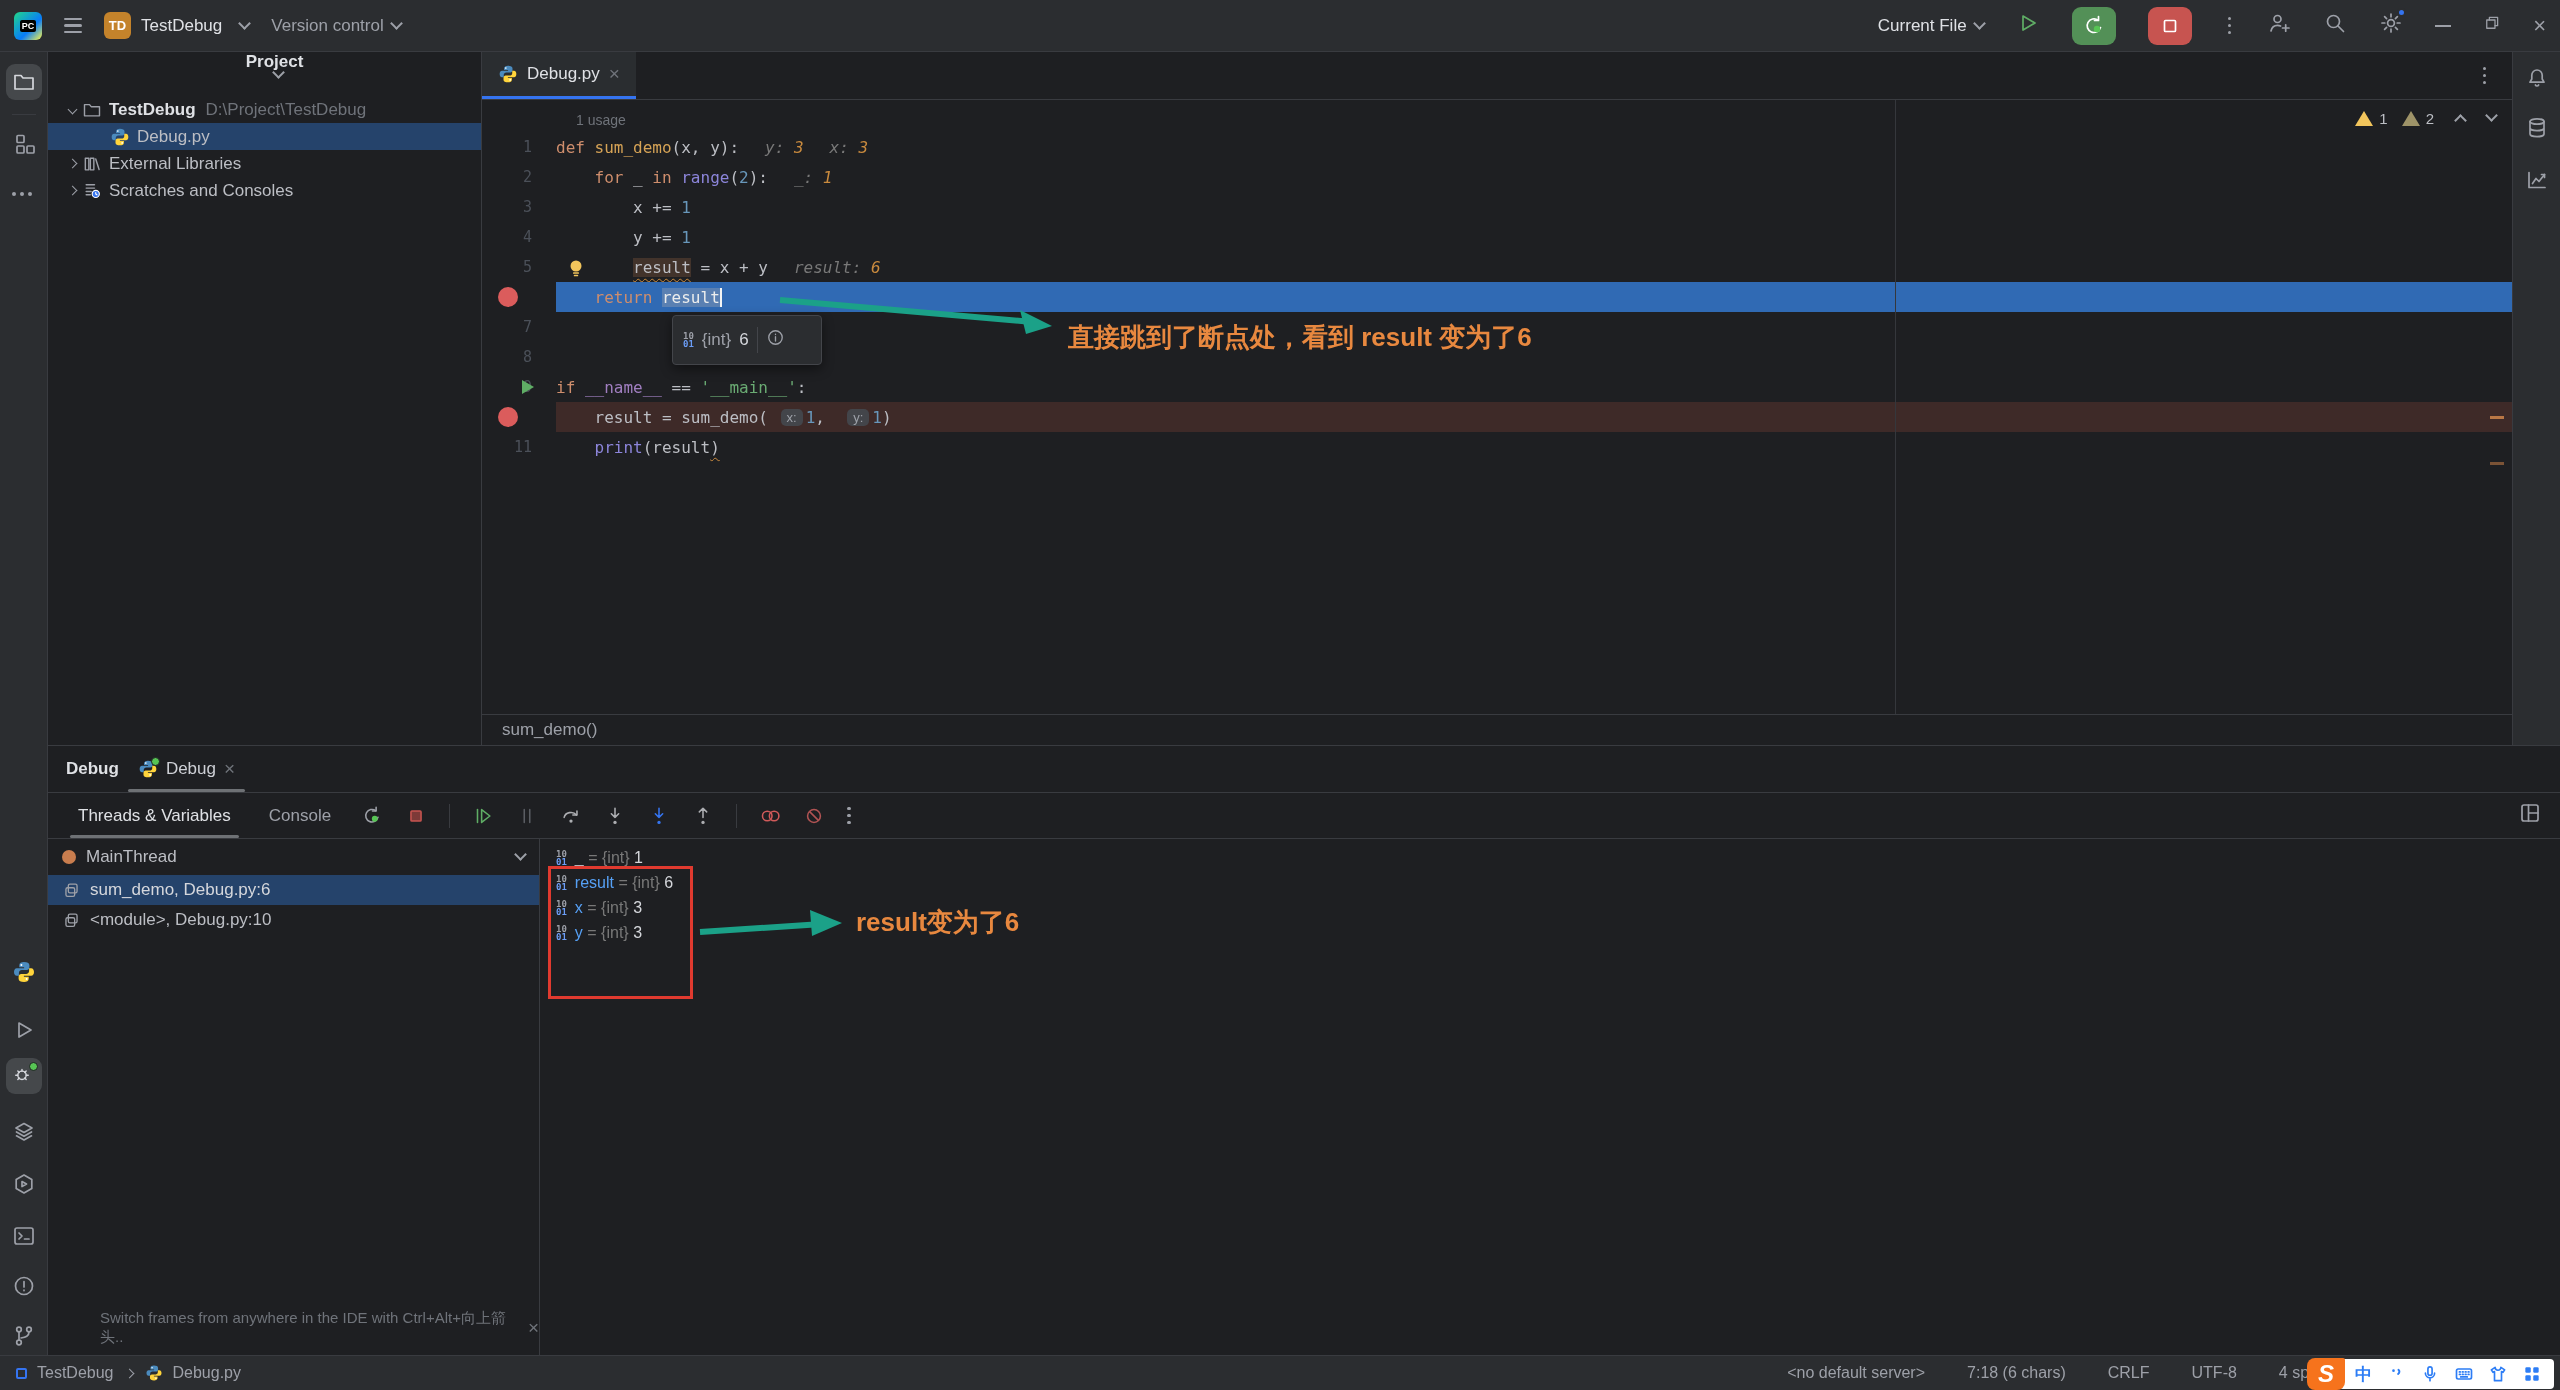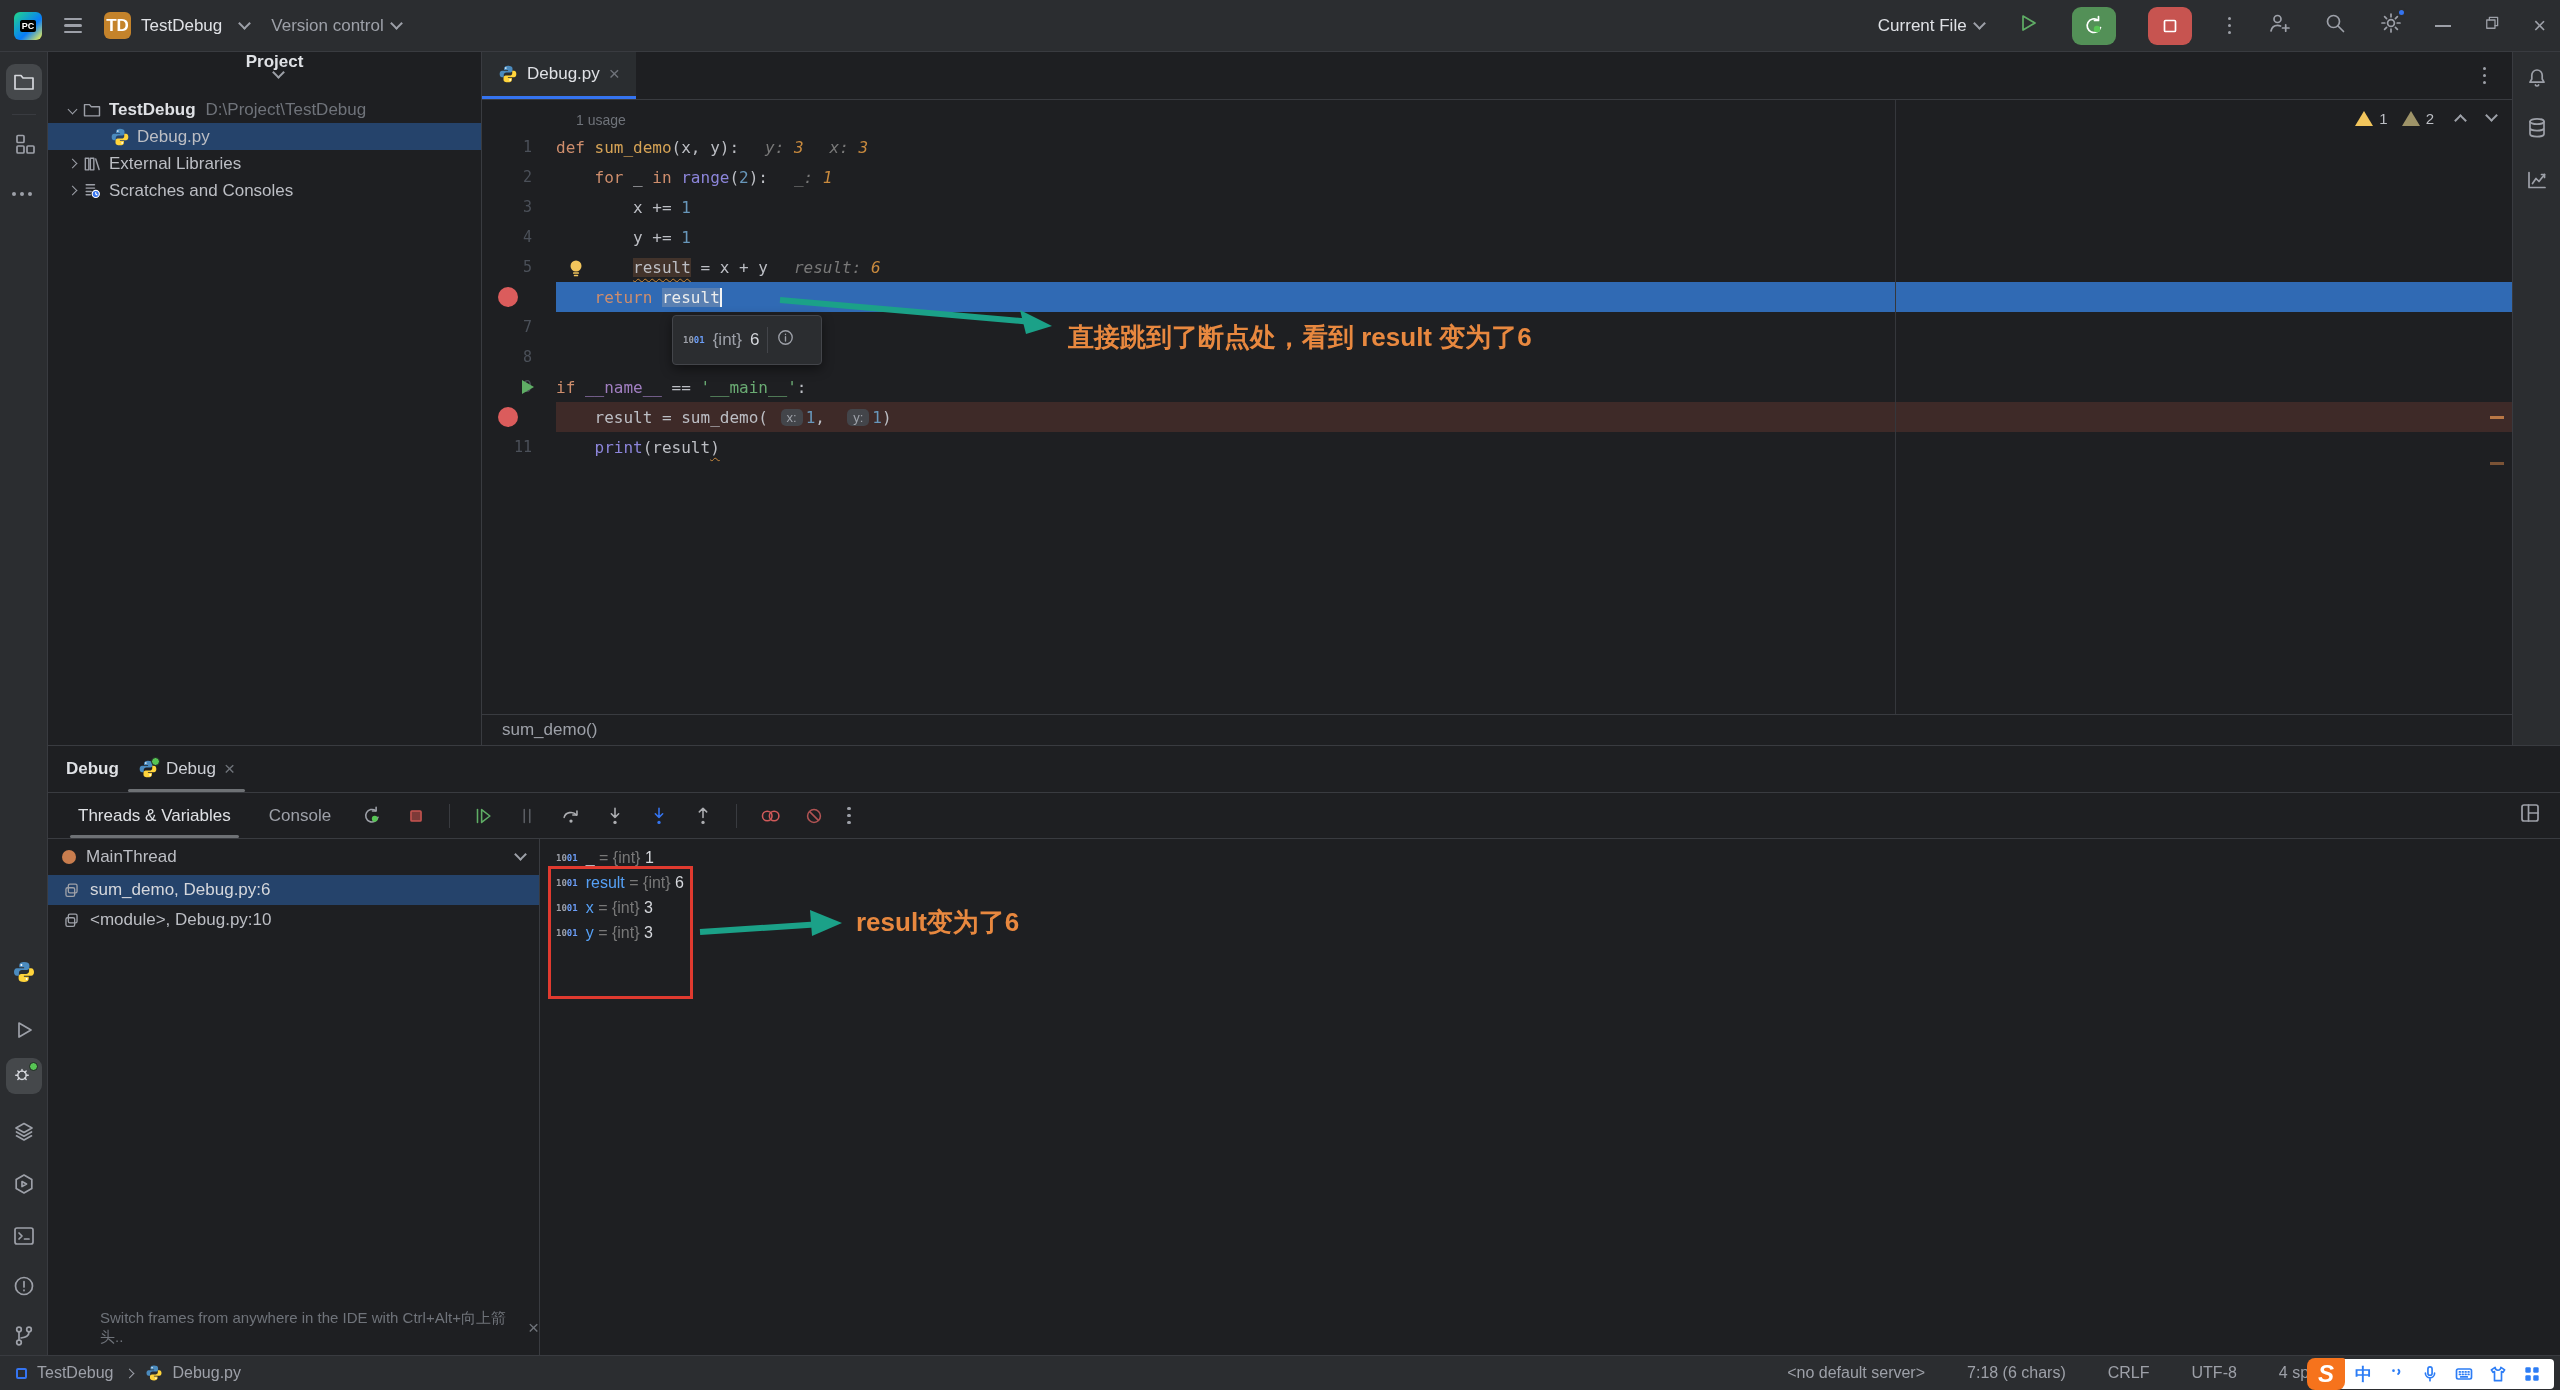--- a/index.html
+++ b/index.html
@@ -23,21 +23,21 @@
   .tb-txt{color:var(--bright);} .tb-dim{color:var(--dim);}
   .chev{width:9px;height:9px;border-right:2px solid var(--dim);border-bottom:2px solid var(--dim);
     transform:rotate(45deg);display:inline-block;margin-left:8px;margin-top:-4px;}
   .chev.up{transform:rotate(-135deg);margin-top:4px;}
   .hamburger{display:flex;flex-direction:column;gap:4px;cursor:pointer;}
   .hamburger i{display:block;width:18px;height:2.2px;background:var(--dim);border-radius:2px;}
   #pc-logo{width:28px;height:28px;border-radius:6px;background:linear-gradient(135deg,#21d789,#087cfa 60%,#fcf84a);
     display:flex;align-items:center;justify-content:center;}
   #pc-logo b{font-size:9px;color:#fff;background:#000;padding:1px 2px;border-radius:2px;}
   #td-badge{width:27px;height:27px;border-radius:6px;background:#c4832b;color:#fff;font-weight:bold;
-    font-size:17px;display:flex;align-items:center;justify-content:center;}
+    font-size:13px;display:flex;align-items:center;justify-content:center;}
   .tb-btn{width:44px;height:38px;border-radius:9px;display:flex;align-items:center;justify-content:center;}
   .tb-btn.green{background:#539057;color:#fff;}
   .tb-btn.red{background:#c75450;color:#fff;}
   .kebab{display:flex;flex-direction:column;gap:3.5px;padding:4px;}
   .kebab i{width:3.5px;height:3.5px;border-radius:50%;background:var(--dim);}
   .gear-wrap{position:relative;}
   .gear-dot{position:absolute;right:-3px;top:-3px;width:9px;height:9px;border-radius:50%;background:var(--blue);border:2px solid var(--panel);}
   .win-min{width:16px;height:2px;background:var(--dim);}
   .win-x{font-size:22px;color:var(--dim);line-height:1;}
 
@@ -95,21 +95,21 @@
   .warn-tri{width:0;height:0;border-left:9px solid transparent;border-right:9px solid transparent;position:relative;display:inline-block;}
   .warn-tri.yellow{border-bottom:15px solid #f2c55c;} .warn-tri.gray{border-bottom:15px solid #9e9368;}
   .scrollmark{position:absolute;right:8px;width:14px;height:3px;background:#b97745;}
   #breadcrumbs{height:31px;border-top:1px solid var(--border);display:flex;align-items:center;
     padding-left:20px;color:var(--dim);flex:none;}
 
   
   #val-tooltip{position:absolute;left:672px;top:315px;width:150px;height:50px;background:#2b2d30;
     border:1px solid #43454a;border-radius:4px;display:flex;align-items:center;padding:0 10px;gap:8px;
     box-shadow:0 4px 12px rgba(0,0,0,.45);z-index:30;}
-  .bin-ic{display:flex;flex-direction:row;font-family:"DejaVu Sans Mono",monospace;font-size:9px;
+  .bin-ic{display:flex;flex-direction:column;font-family:"DejaVu Sans Mono",monospace;font-size:9px;
     line-height:8px;flex:none;font-weight:bold;}
   .bin-ic b{color:#9da0a8;font-weight:bold;} .bin-ic i{color:#6c9ef8;font-style:normal;}
   .vdiv{width:1px;height:26px;background:#43454a;}
 
   
   #debugpanel{position:absolute;left:48px;top:745px;width:2512px;height:610px;background:var(--bg);
     border-top:1px solid var(--border);display:flex;flex-direction:column;}
   #dbg-header{height:46px;display:flex;align-items:center;padding-left:18px;gap:9px;flex:none;}
   #dbg-session{height:100%;display:flex;align-items:center;gap:8px;position:relative;padding:0 10px;color:#ced0d6;}
   #dbg-session .underline{position:absolute;left:0;right:0;bottom:0;height:3px;background:#6e7175;border-radius:2px;}

